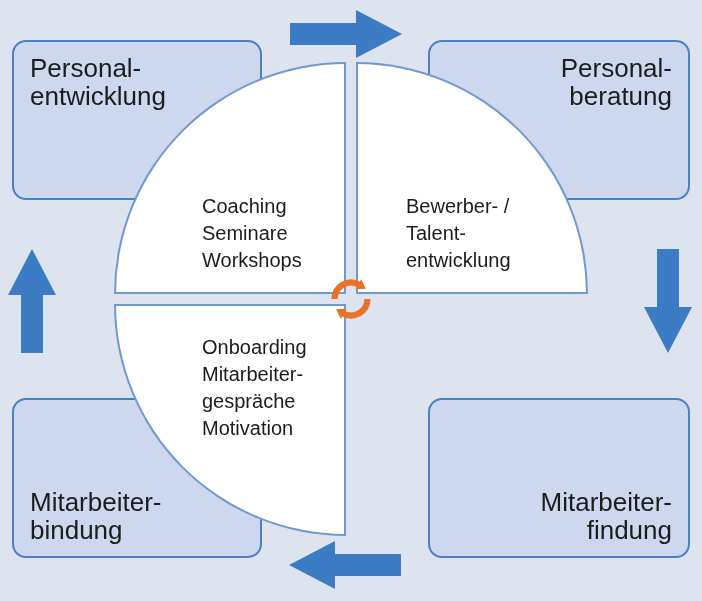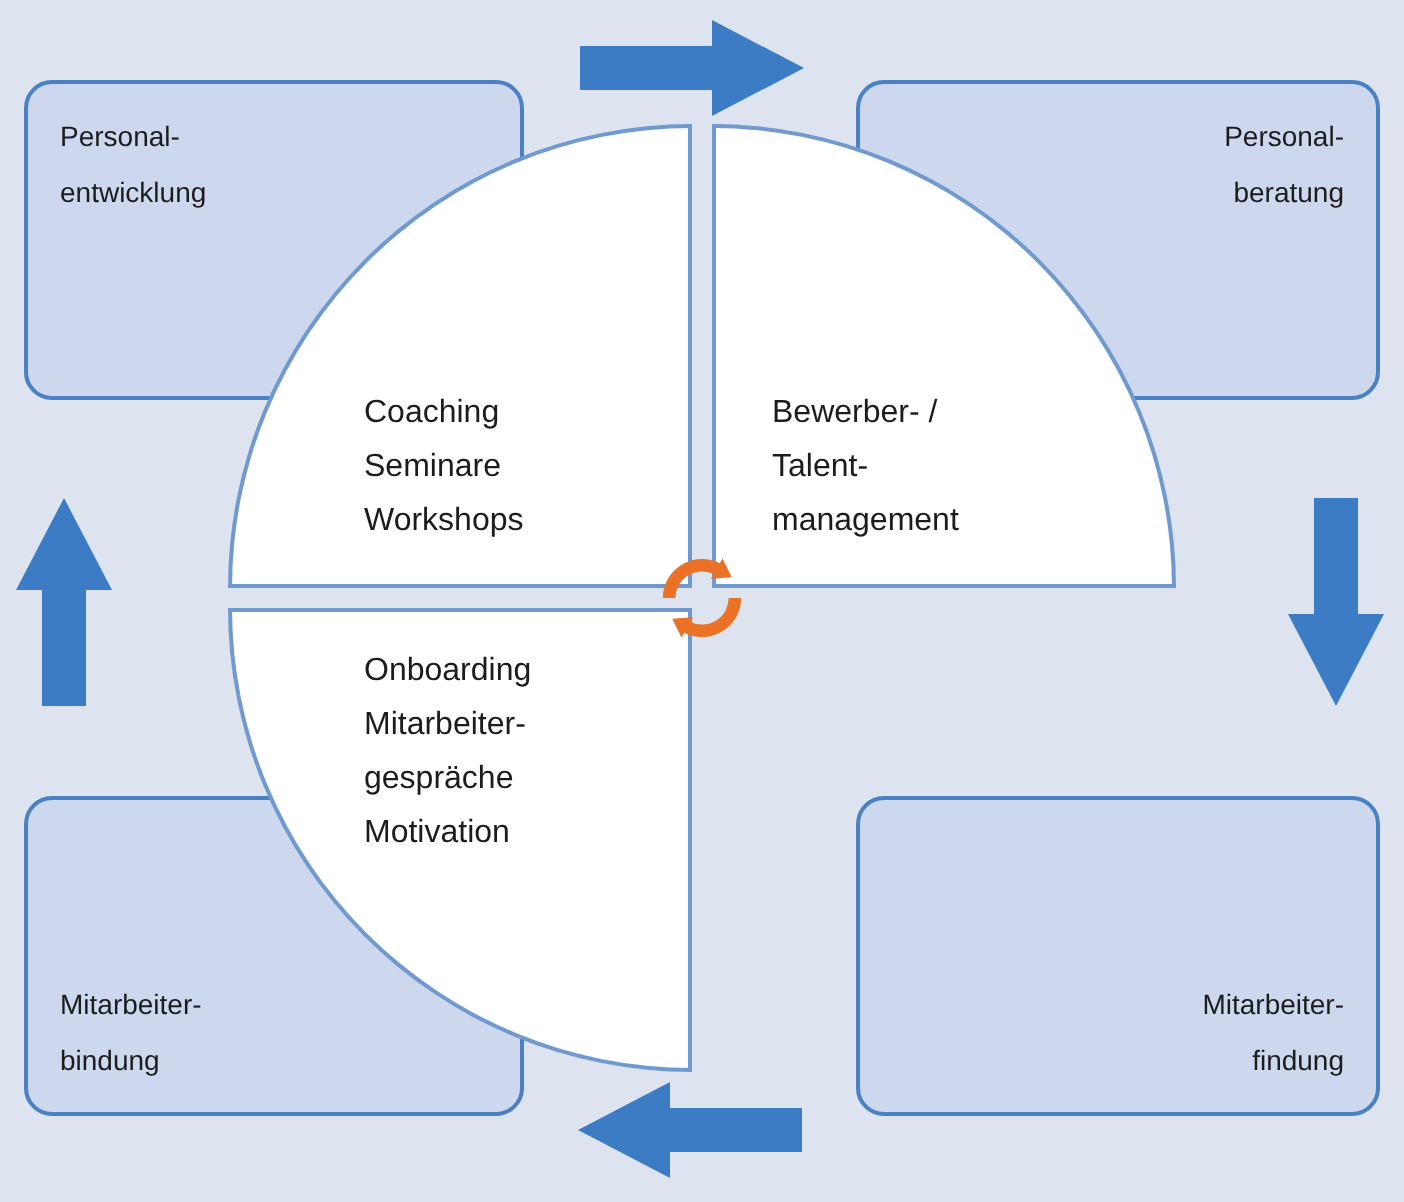--- a/index.html
+++ b/index.html
@@ -22,21 +22,21 @@
     height: 160px;
     background: var(--box-bg, #cdd7ed);
     border: 2px solid var(--box-border, #4a80c4);
     border-radius: 14px;
     box-sizing: border-box;
     display: flex;
     padding: 12px 16px;
     z-index: 1;
   }
   .box-label {
-    font-size: 14px;
+    font-size: 26px;
     line-height: 28px;
     color: var(--text-dark, #1c1c1c);
     white-space: pre-line;
   }
   .cb-tl { left: 12px;  top: 40px;  align-items: flex-start; justify-content: flex-start; }
   .cb-tr { left: 428px; top: 40px;  width: 262px; align-items: flex-start; justify-content: flex-end; text-align: right; }
   .cb-bl { left: 12px;  top: 398px; align-items: flex-end;   justify-content: flex-start; }
   .cb-br { left: 428px; top: 398px; width: 262px; align-items: flex-end; justify-content: flex-end; text-align: right; }
 
   
@@ -58,28 +58,29 @@
     border: 2px solid var(--circle-border, #6f99cf);
     box-sizing: border-box;
   }
   .q-tl { border-top-left-radius: 100%; }
   .q-tr { border-top-right-radius: 100%; }
   .q-bl { border-bottom-left-radius: 100%; }
   .q-br { border-bottom-right-radius: 100%; }
 
   .quad-text {
     position: absolute;
-    font-size: 16px;
+    font-size: 20px;
     line-height: 27px;
     color: var(--text-dark, #1c1c1c);
     white-space: pre-line;
+    margin-left: 20px;
   }
   .q-tl .quad-text { left: 66px; bottom: 18px; }
   .q-tr .quad-text { left: 28px; bottom: 18px; }
-  .q-bl .quad-text { left: 66px; top: 16px; }
+  .q-bl .quad-text { left: 66px; top: 28px; }
   .q-br .quad-text { left: 28px; top: 28px; }
 
   
   .block-arrow { position: absolute; z-index: 3; }
   .block-arrow polygon { fill: var(--arrow-blue, #3c7cc4); }
   .arrow-top    { left: 290px; top: 10px; }
   .arrow-right  { left: 644px; top: 249px; }
   .arrow-bottom { left: 289px; top: 541px; }
   .arrow-left   { left: 8px;   top: 249px; }
 
@@ -112,21 +113,21 @@
 
   <div class="circle">
     <div class="quad q-tl">
       <span class="quad-text">Coaching
 Seminare
 Workshops</span>
     </div>
     <div class="quad q-tr">
       <span class="quad-text">Bewerber- /
 Talent-
-management</span>
+entwicklung</span>
     </div>
     <div class="quad q-bl">
       <span class="quad-text">Onboarding
 Mitarbeiter-
 gespräche
 Motivation</span>
     </div>
   </div>
 
   <svg class="block-arrow arrow-top" width="112" height="48" viewBox="0 0 112 48">

